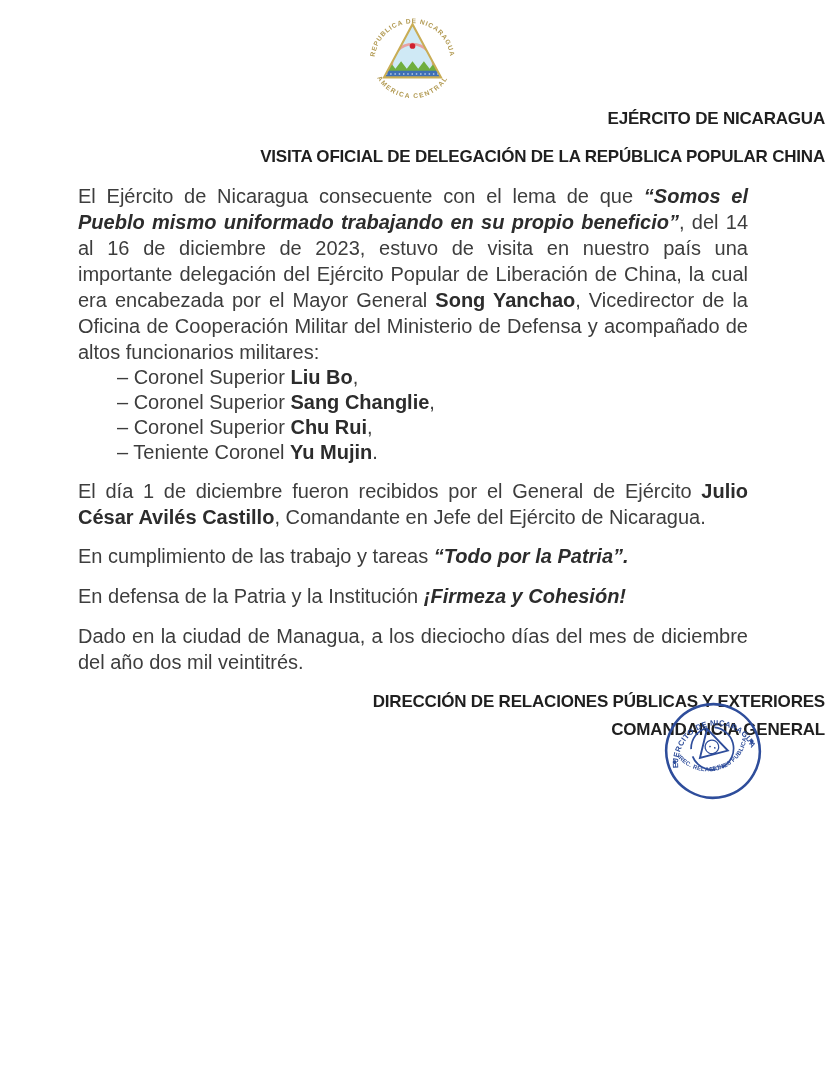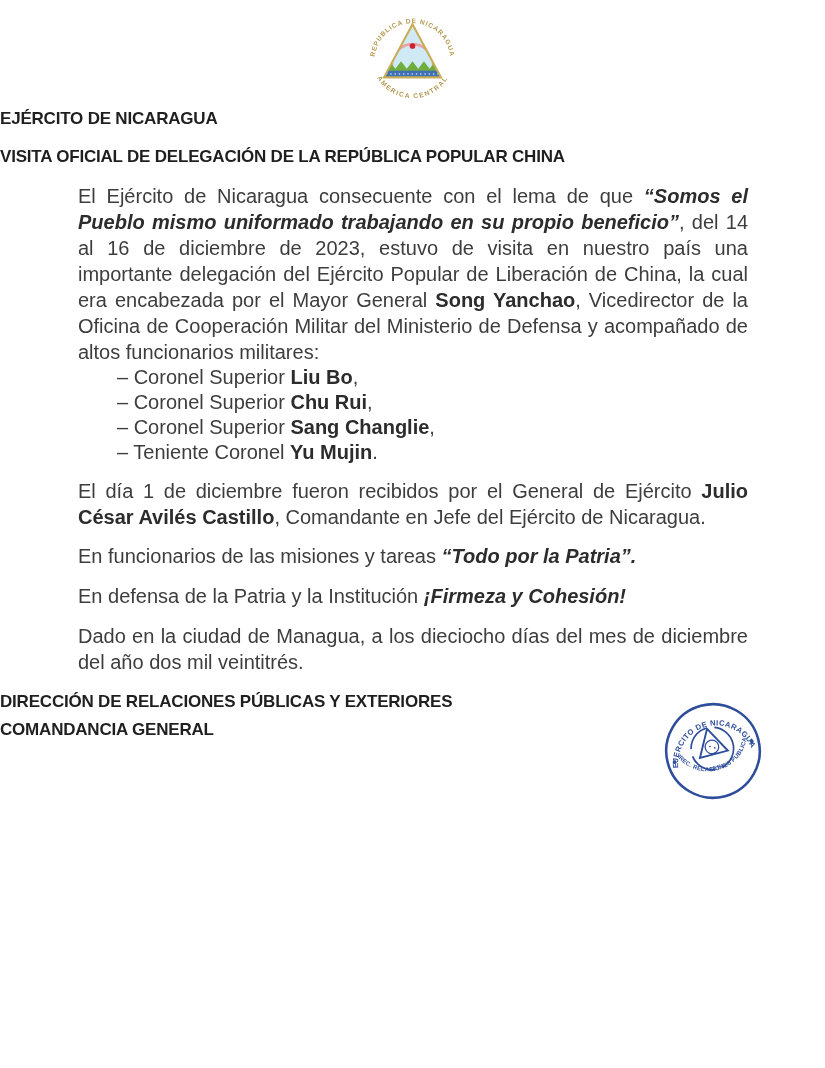--- a/index.html
+++ b/index.html
@@ -4,21 +4,21 @@
 <title>Document</title>
 <style>
   html,body{margin:0;padding:0;background:#ffffff;}
   .page{
     position:relative;width:825px;height:1068px;background:#ffffff;
     font-family:"Liberation Sans","DejaVu Sans",sans-serif;color:#3d3d3d;
     overflow:hidden;margin:0 auto;
   }
   .emblem-wrap{text-align:center;padding-top:8px;height:95px;}
   .heading{
-    text-align:left;font-weight:700;color:#1f1f1f;
+    text-align:right;font-weight:700;color:#1f1f1f;
     font-size:17px;line-height:24px;letter-spacing:-0.2px;white-space:nowrap;
   }
   .heading.org{margin-top:4px;}
   .heading.doc{margin-top:4px;text-decoration:underline;text-underline-offset:3px;}
   .heading.subject{margin-top:14px;}
   .content{padding:0 77px 0 78px;}
   .para{
     font-size:20px;line-height:26px;text-align:justify;margin:0 0 13px 0;
   }
   .para.first{margin-top:14px;margin-bottom:0;}
@@ -74,26 +74,26 @@
     </svg>
   </div>
 
   <div class="heading org">EJÉRCITO DE NICARAGUA</div>
   <div class="heading subject">VISITA OFICIAL DE DELEGACIÓN DE LA REPÚBLICA POPULAR CHINA</div>
 
   <div class="content">
     <p class="para first"><span class="seg-r">El Ejército de Nicaragua consecuente con el lema de que </span><span class="seg-bi">“Somos el Pueblo mismo uniformado trabajando en su propio beneficio”</span><span class="seg-r">, del 14 al 16 de diciembre de 2023, estuvo de visita en nuestro país una importante delegación del Ejército Popular de Liberación de China, la cual era encabezada por el Mayor General </span><span class="seg-b">Song Yanchao</span><span class="seg-r">, Vicedirector de la Oficina de Cooperación Militar del Ministerio de Defensa y acompañado de altos funcionarios militares:</span></p>
     <div class="delegates">
       <p class="para"><span class="seg-r">– Coronel Superior </span><span class="seg-b">Liu Bo</span><span class="seg-r">,</span></p>
+      <p class="para"><span class="seg-r">– Coronel Superior </span><span class="seg-b">Sang Changlie</span><span class="seg-r">,</span></p>
       <p class="para"><span class="seg-r">– Coronel Superior </span><span class="seg-b">Chu Rui</span><span class="seg-r">,</span></p>
-      <p class="para"><span class="seg-r">– Coronel Superior </span><span class="seg-b">Sang Changlie</span><span class="seg-r">,</span></p>
       <p class="para"><span class="seg-r">– Teniente Coronel </span><span class="seg-b">Yu Mujin</span><span class="seg-r">.</span></p>
     </div>
     <p class="para"><span class="seg-r">El día 1 de diciembre fueron recibidos por el General de Ejército </span><span class="seg-b">Julio César Avilés Castillo</span><span class="seg-r">, Comandante en Jefe del Ejército de Nicaragua.</span></p>
-    <p class="para motto"><span class="seg-r">En funcionarios de las misiones y tareas </span><span class="seg-bi">“Todo por la Patria”.</span></p>
+    <p class="para motto"><span class="seg-r">En cumplimiento de las trabajo y tareas </span><span class="seg-bi">“Todo por la Patria”.</span></p>
     <p class="para defense"><span class="seg-r">En defensa de la Patria y la Institución </span><span class="seg-bi">¡Firmeza y Cohesión!</span></p>
     <p class="para"><span class="seg-r">Dado en la ciudad de Managua, a los dieciocho días del mes de diciembre del año dos mil veintitrés.</span></p>
   </div>
 
   <div class="footer">
     <div class="heading">DIRECCIÓN DE RELACIONES PÚBLICAS Y EXTERIORES</div>
     <div class="heading">COMANDANCIA GENERAL</div>
   </div>
 
   <div class="seal">

